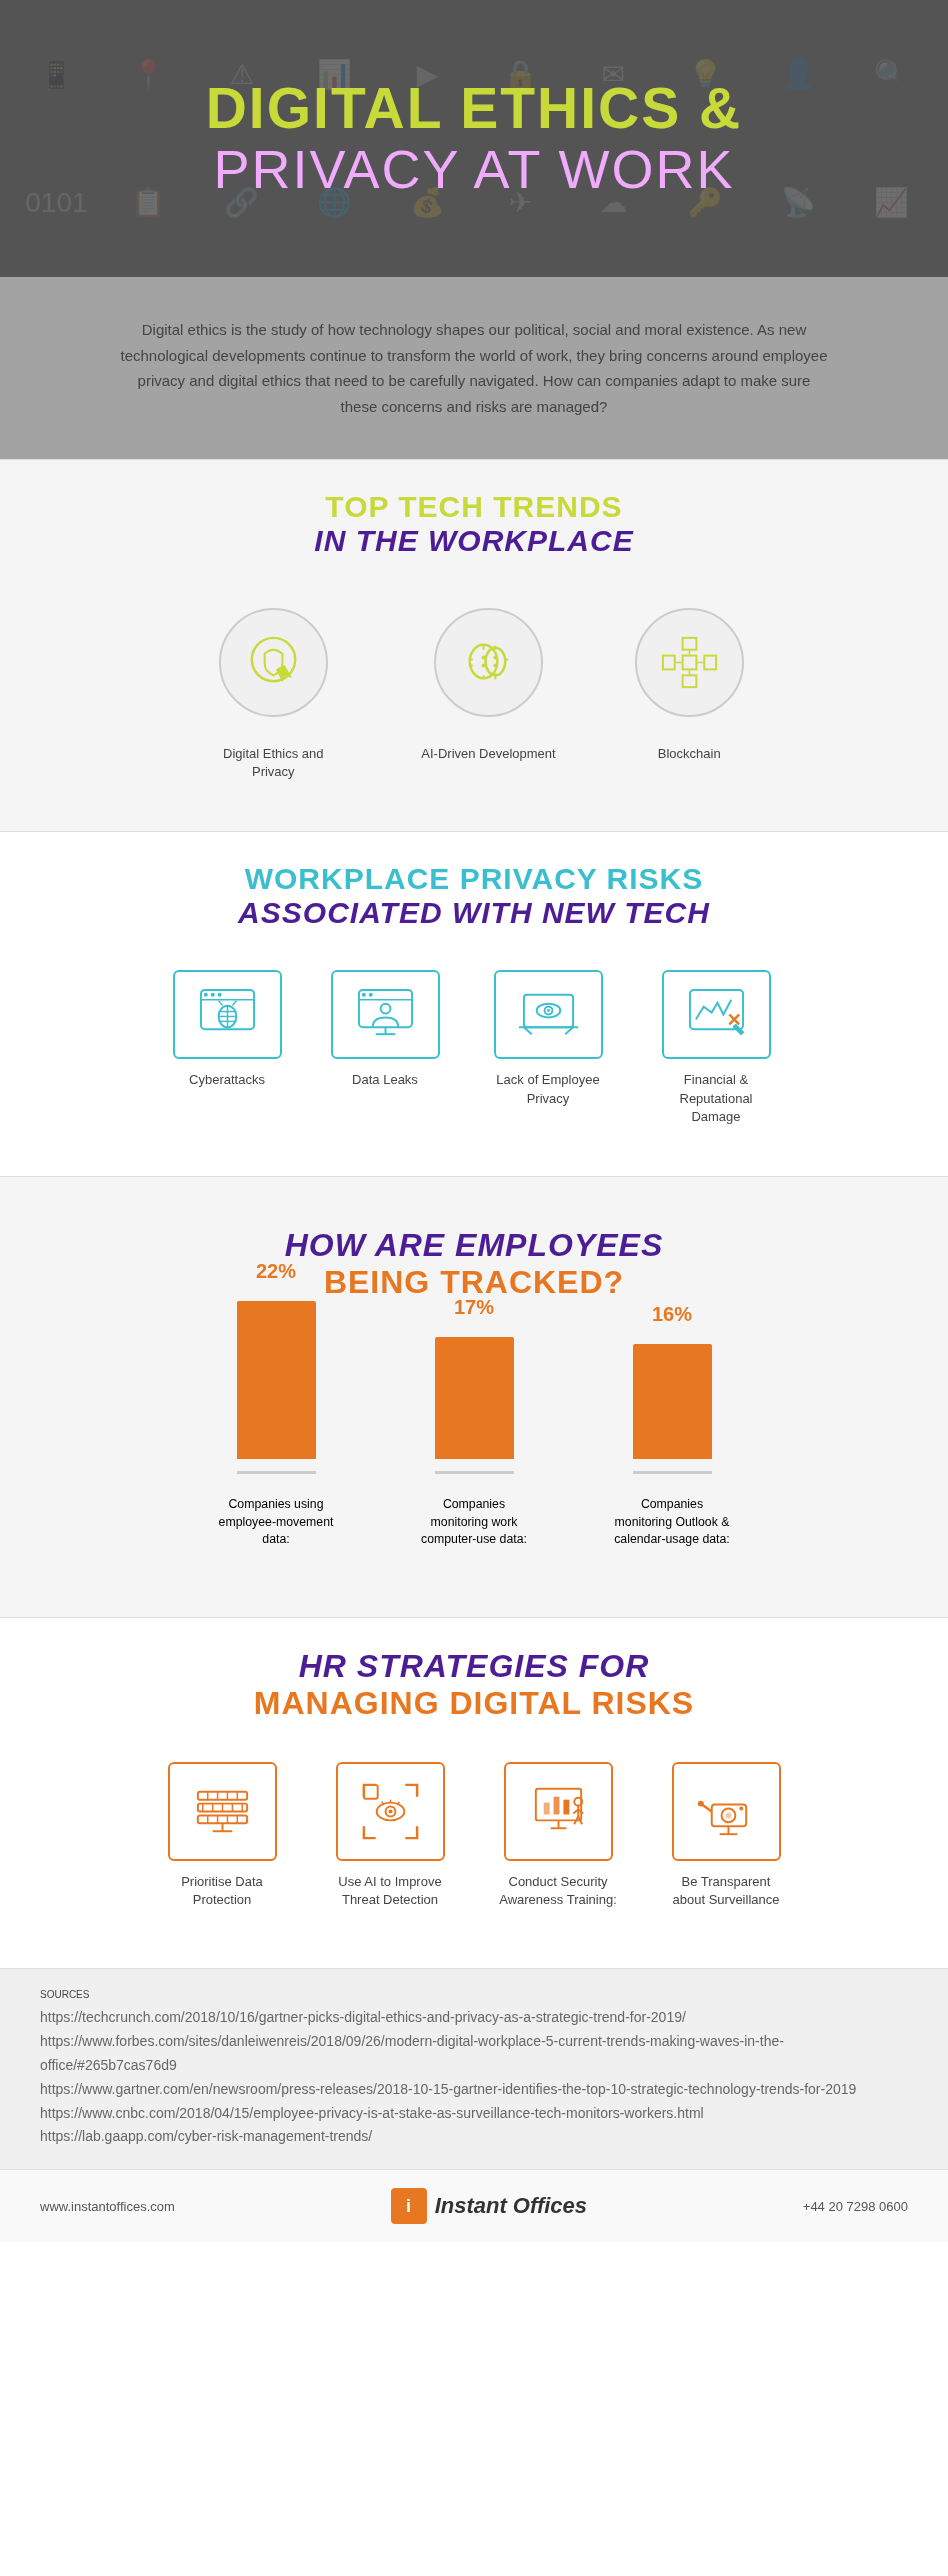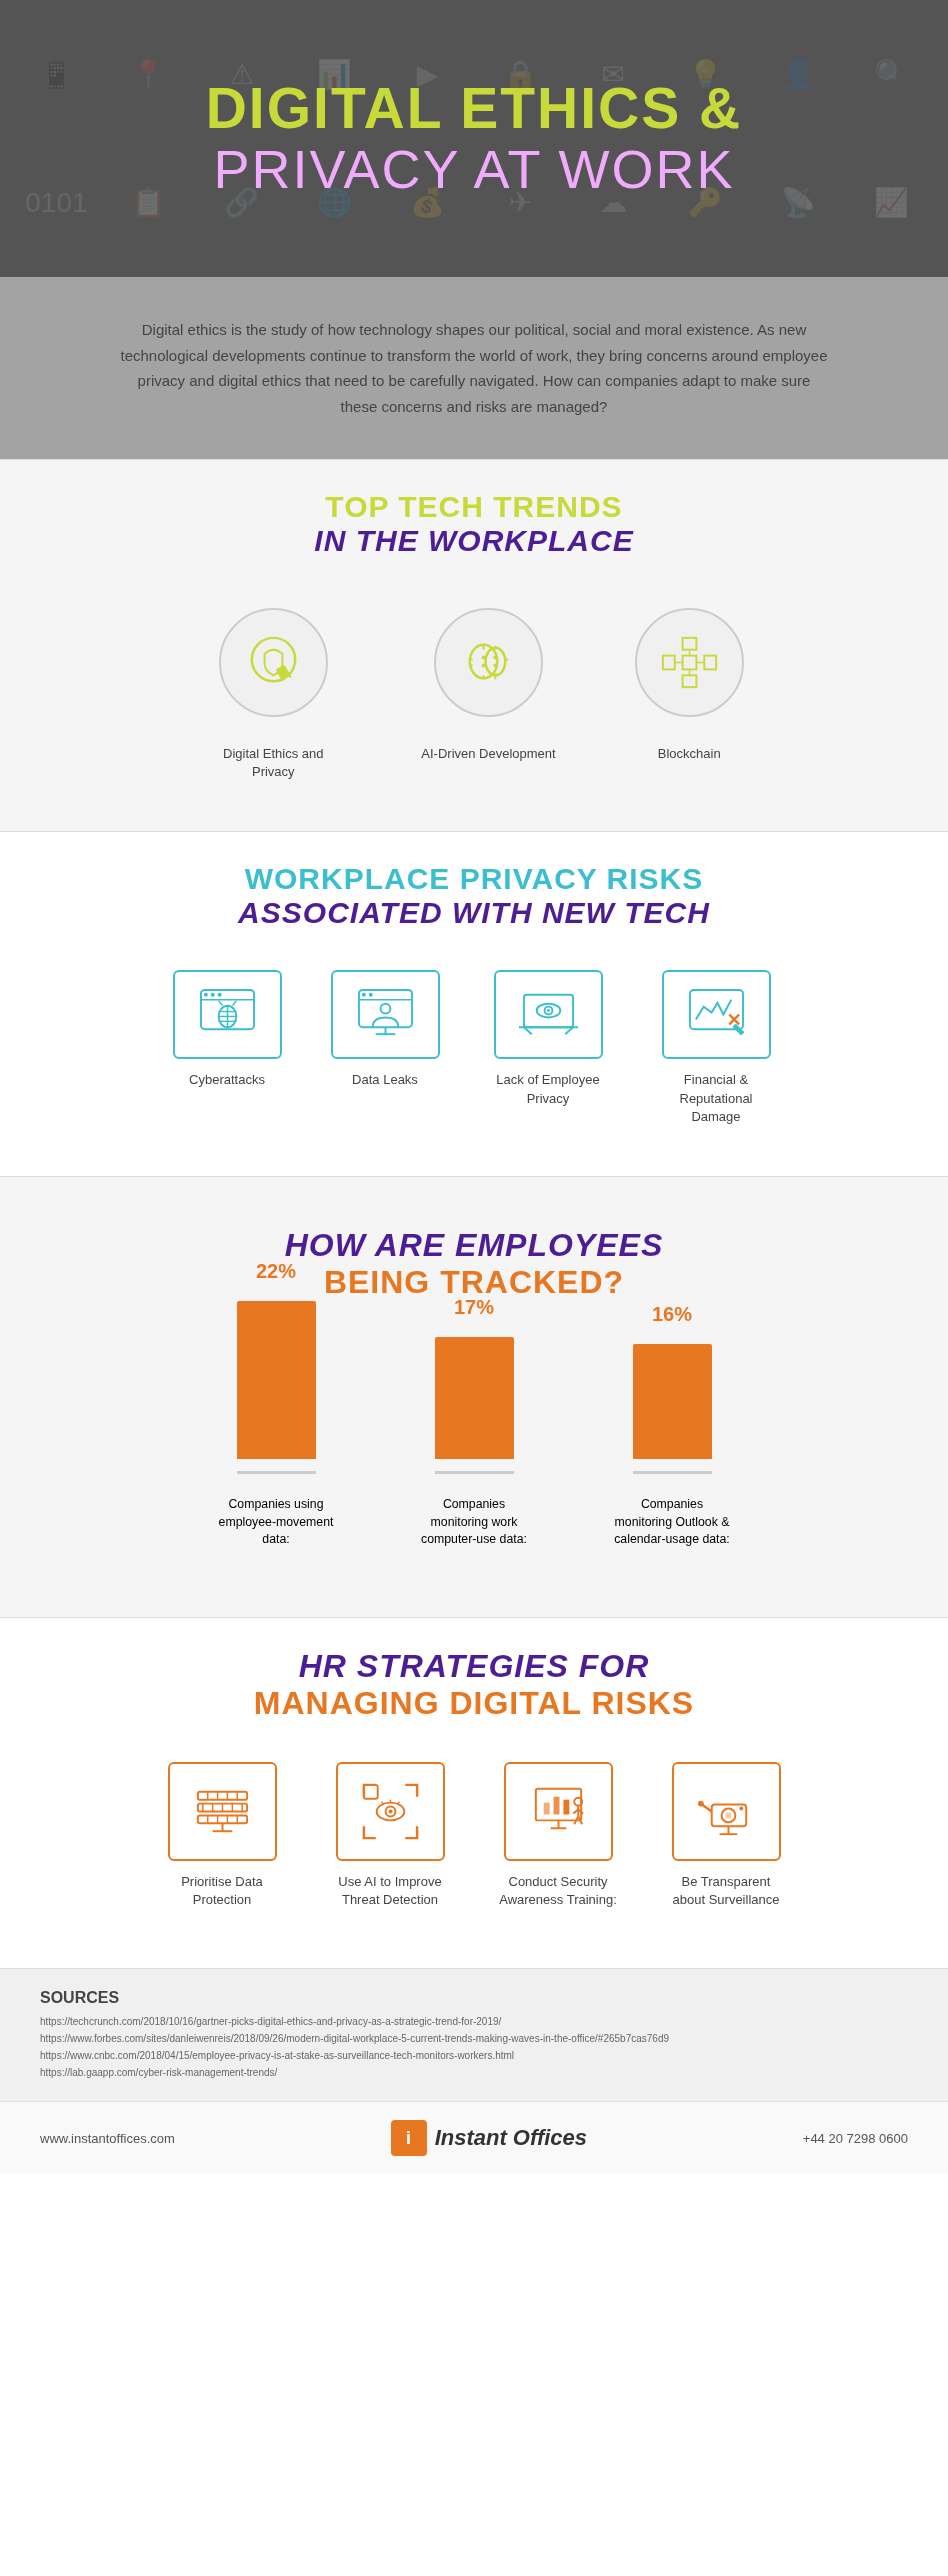--- a/index.html
+++ b/index.html
@@ -248,28 +248,28 @@
       color: #444;
       line-height: 1.4;
     }
 
     
     .sources-section {
       background: #f0f0f0;
       padding: 20px 40px;
     }
     .sources-title {
-      font-size: 16px;
-      font-weight: 700;
+      font-size: 10px;
+      font-weight: 400;
       color: #444;
       margin-bottom: 6px;
       text-transform: uppercase;
     }
     .sources-list {
-      font-size: 10px;
+      font-size: 14px;
       color: #666;
       line-height: 1.7;
     }
 
     
     .footer {
       background: #f9f9f9;
       border-top: 1px solid #e0e0e0;
       display: flex;
       align-items: center;
@@ -650,20 +650,21 @@
   </div>
 </div>
 
 <div class="divider-line"></div>
 
 <div class="sources-section">
   <div class="sources-title">sources</div>
   <div class="sources-list">
     <div>https://techcrunch.com/2018/10/16/gartner-picks-digital-ethics-and-privacy-as-a-strategic-trend-for-2019/</div>
     <div>https://www.forbes.com/sites/danleiwenreis/2018/09/26/modern-digital-workplace-5-current-trends-making-waves-in-the-office/#265b7cas76d9</div>
+    <div>https://www.gartner.com/en/newsroom/press-releases/2018-10-15-gartner-identifies-the-top-10-strategic-technology-trends-for-2019</div>
     <div>https://www.cnbc.com/2018/04/15/employee-privacy-is-at-stake-as-surveillance-tech-monitors-workers.html</div>
     <div>https://lab.gaapp.com/cyber-risk-management-trends/</div>
   </div>
 </div>
 
 <div class="footer">
   <div class="footer-url">www.instantoffices.com</div>
   <div class="footer-logo">
     <div class="instant-logo">
       <div class="instant-logo-icon">i</div>

